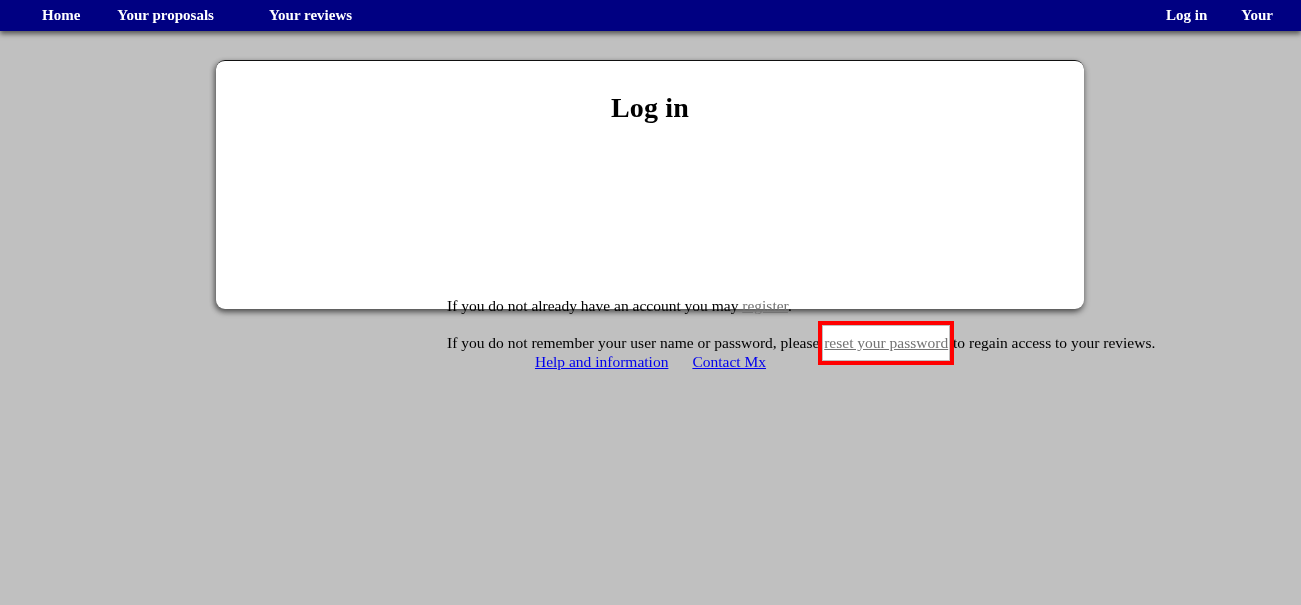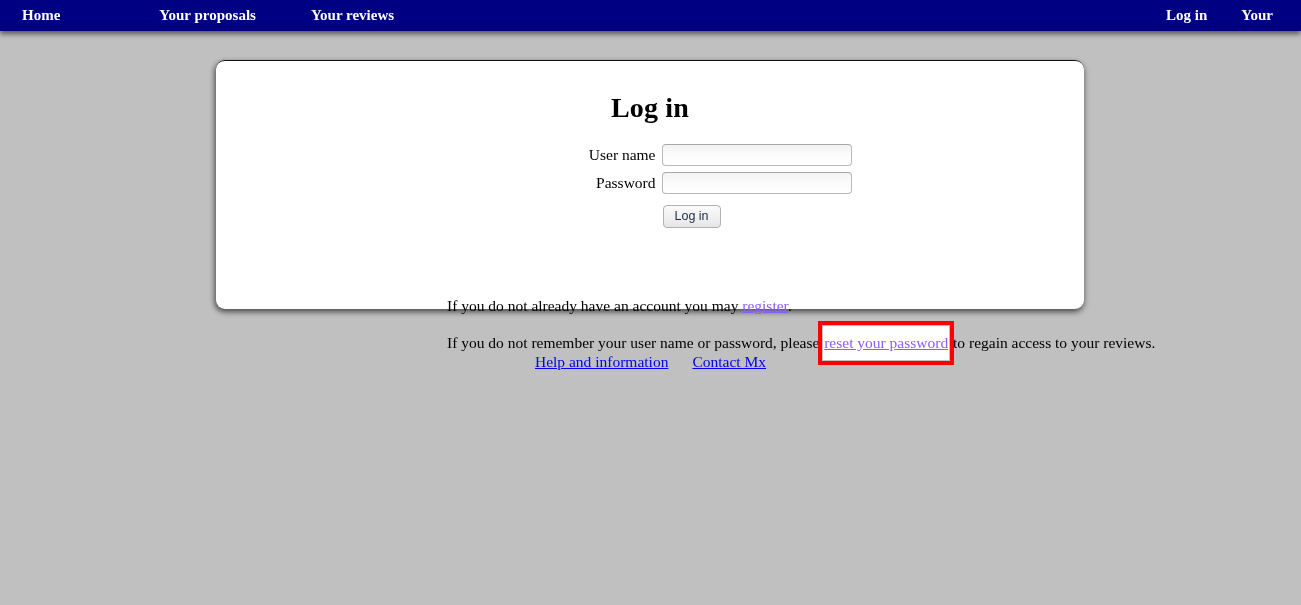--- a/index.html
+++ b/index.html
@@ -42,22 +42,22 @@
     display: inline-block;
     color: #ffffff;
     font-family: "Liberation Serif", "DejaVu Serif", serif;
     font-weight: bold;
     font-size: 15px;
     line-height: 31px;
     text-decoration: none;
     white-space: nowrap;
     vertical-align: top;
   }
-  .nav-left .nav-item.i0 { margin-left: 22px; text-align: right; }
-  .nav-left .nav-item.i1 { margin-left: 95px; }
+  .nav-left .nav-item.i0 { margin-left: 42px; text-align: right; }
+  .nav-left .nav-item.i1 { margin-left: 33px; }
   .nav-left .nav-item.i2 { margin-left: 51px; }
   .nav-right .nav-item.r0 { margin-right: 30px; }
   .nav-right .nav-item.r1 { margin-right: 28px; }
 
   
   .card {
     position: absolute;
     left: 216px;
     top: 60px;
     width: 868px;
@@ -134,21 +134,21 @@
     left: 231px;
     font-size: 15.5px;
     color: #000;
     white-space: nowrap;
     font-family: "Liberation Serif", "DejaVu Serif", serif;
   }
   .para.p1 { top: 236px; }
   .para.p2 { top: 265px; }
 
   a.inline-link {
-    color: #8b5cf6;
+    color: #737373;
     text-decoration: underline;
   }
 
   .highlight-link {
     position: relative;
     display: inline-block;
     outline: 4px solid #ff0000;
     outline-offset: 1px;
     background: #ffffff;
     padding: 8px 1px;
@@ -186,42 +186,20 @@
   <div class="nav-right">
     <a class="nav-item r0" href="#">Log in</a>
     <a class="nav-item r1" href="#">Your</a>
   </div>
 </div>
 
 <div class="card">
 
   <h1 class="card-title">Log in</h1>
 
-  <table class="form-table" align="center">
-    <tbody>
-        <tr>
-      <td class="form-row-label">User name</td>
-      <td class="form-row-field">
-        <input class="text-input" type="text" value="" style="">
-      </td>
-    </tr>
-    <tr>
-      <td class="form-row-label">Password</td>
-      <td class="form-row-field">
-        <input class="text-input" type="password" value="" style="">
-      </td>
-    </tr>
-    <tr>
-      <td class="btn-row-spacer"></td>
-      <td class="btn-cell">
-        <button class="btn" type="button">Log in</button>
-      </td>
-    </tr>
-  </tbody>
-    </table>
 
   <div class="para p1"><span>If you do not already have an account you may </span><a class="inline-link" href="#">register</a><span>.</span></div>
 
   <div class="para p2"><span>If you do not remember your user name or password, please </span><span class="highlight-link"><a class="inline-link" href="#">reset your password</a></span><span> to regain access to your reviews.</span></div>
 
 </div>
 
 <div class="footer">
   <a href="#">Help and information</a><span class="sep"></span><a href="#">Contact Mx</a>
 </div>

